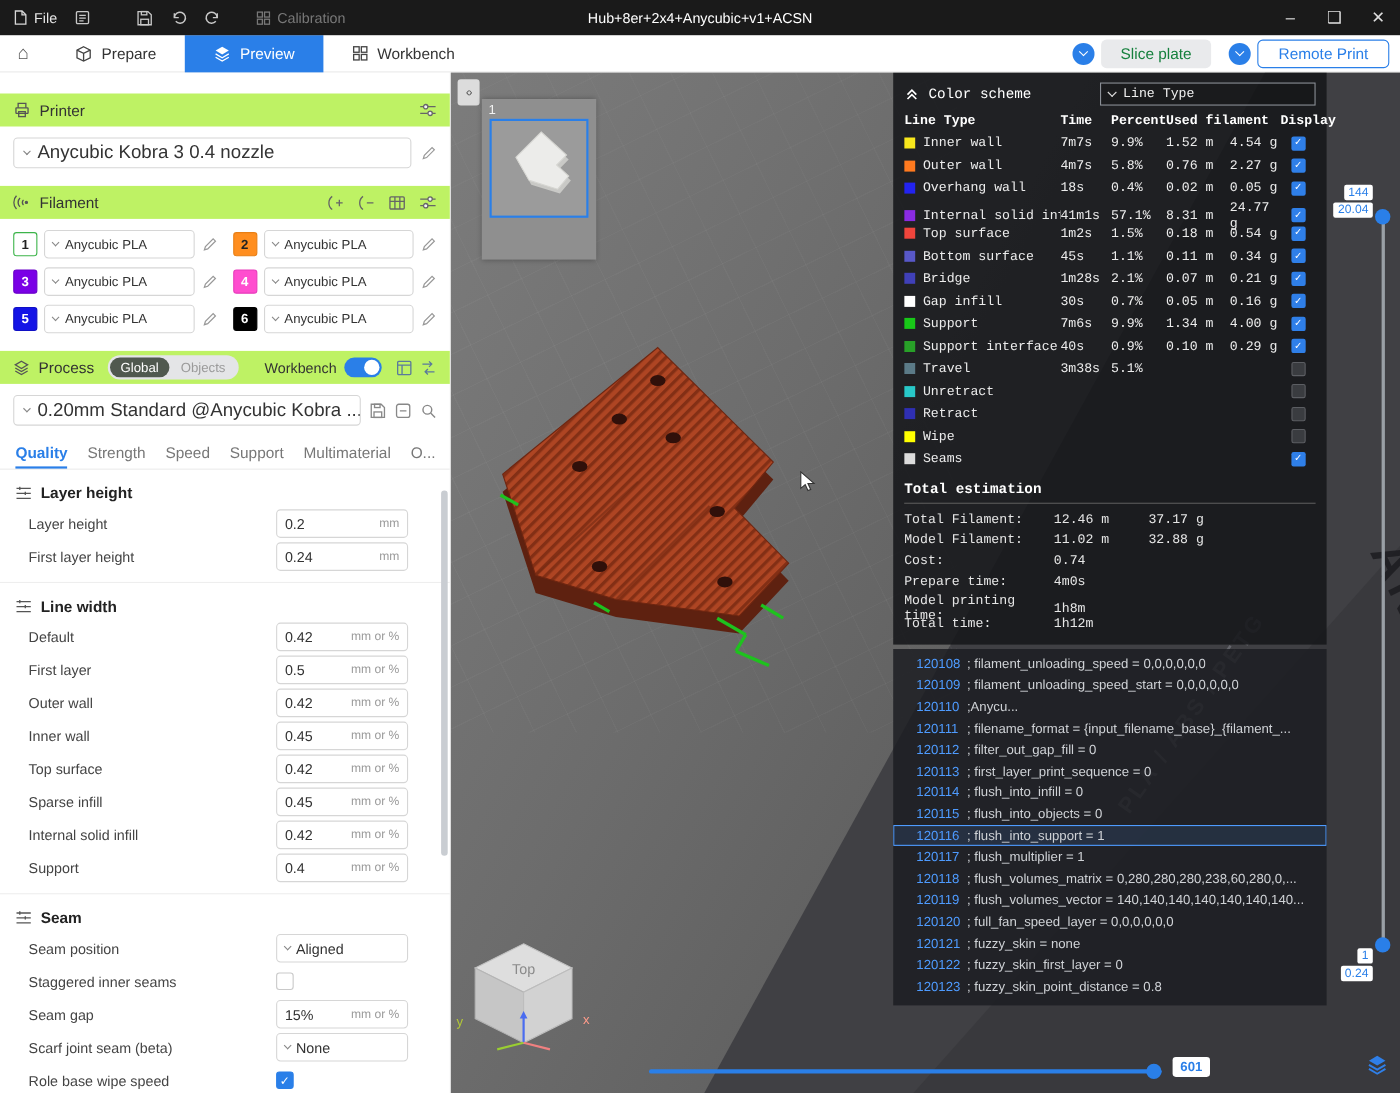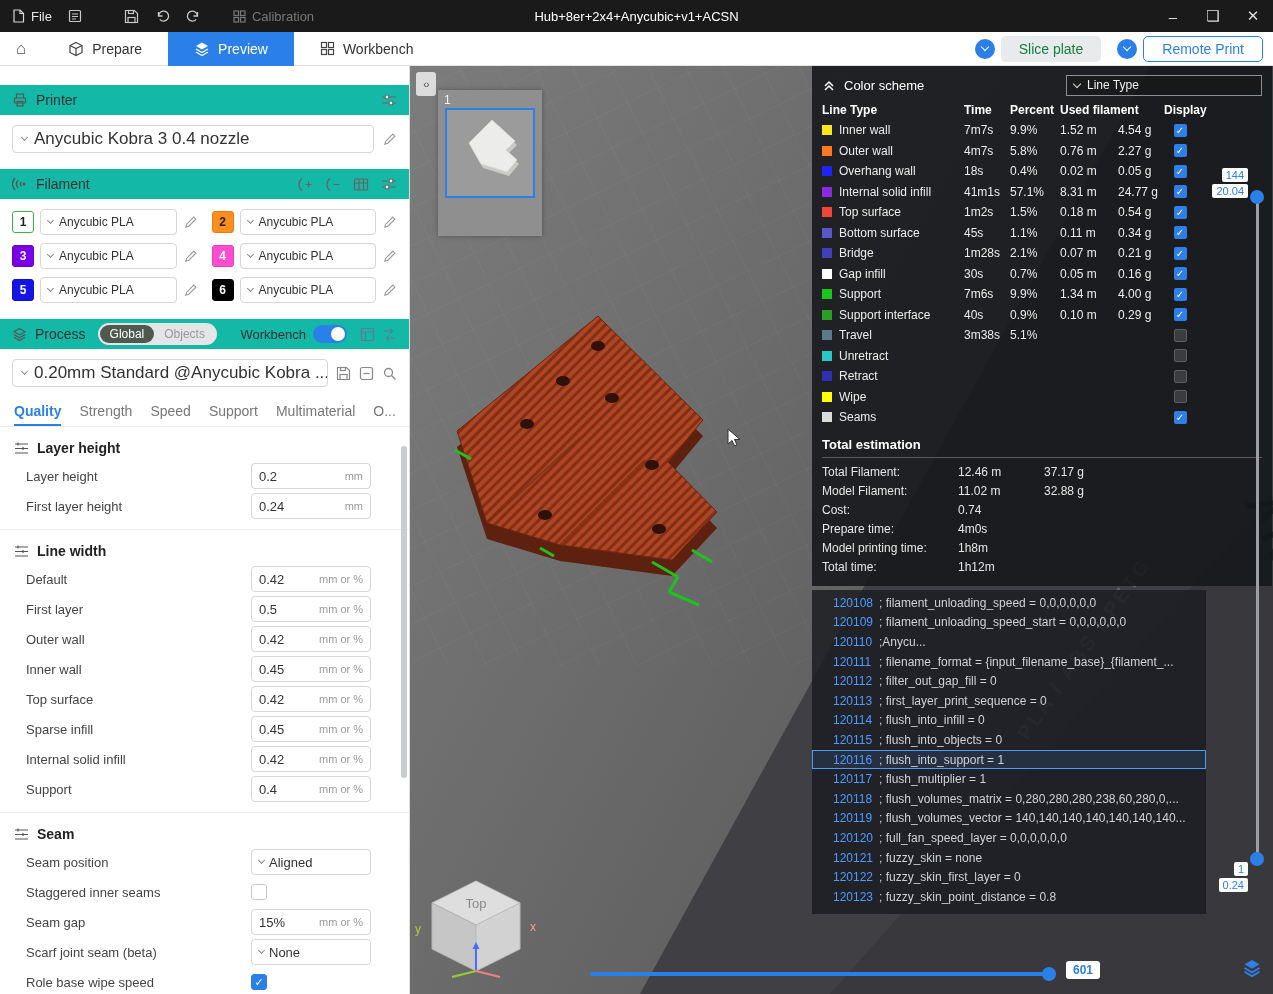--- a/index.html
+++ b/index.html
@@ -25,21 +25,21 @@
   .split { display:flex; align-items:center; gap:6px; }
   .chev { display:inline-block; width:6px; height:6px; border-right:1.6px solid currentColor; border-bottom:1.6px solid currentColor; transform:rotate(45deg); margin-top:-3px; }
   .chev.dim { color:#888; width:5px; height:5px; flex:none; }
   .chev-circle { width:20px; height:20px; border-radius:50%; background:#2A7FE8; color:#fff; display:flex; align-items:center; justify-content:center; }
   .btn { height:26px; border-radius:5px; font-size:14px; display:flex; align-items:center; padding:0 18px; border:none; font-family:inherit; }
   .btn.gray { background:#e9eaec; color:#15803d; }
   .btn.outline { background:#fff; border:1px solid #2A7FE8; color:#2A7FE8; }
 
   
   .left-panel { position:absolute; top:66px; left:0; width:410px; bottom:0; background:#fff; border-right:1px solid #ddd; overflow:hidden; }
-  .strip { height:30px; background:#14b8a6; display:flex; align-items:center; padding:0 12px; gap:8px; margin-top:16px; }
+  .strip { height:30px; background:#bef264; display:flex; align-items:center; padding:0 12px; gap:8px; margin-top:16px; }
   .strip.first { margin-top:19px; }
   .strip-label { font-size:14px; color:#333; }
   .strip-icons { margin-left:auto; display:flex; gap:12px; align-items:center; color:#666; }
   .select-row { margin:10px 12px; display:flex; align-items:center; gap:8px; }
   .selbox { flex:1; height:28px; border:1px solid #d6d6d6; border-radius:4px; display:flex; align-items:center; padding:0 9px; gap:7px; font-size:17px; color:#333; background:#fff; overflow:hidden; white-space:nowrap; }
   .fil-grid { margin:10px 12px; display:grid; grid-template-columns:1fr 1fr; gap:8px 14px; }
   .fil-slot { display:flex; align-items:center; gap:6px; }
   .fil-swatch { width:22px; height:22px; border-radius:3px; display:flex; align-items:center; justify-content:center; font-size:12px; font-weight:bold; flex:none; }
   .fil-sel { flex:1; height:26px; border:1px solid #d6d6d6; border-radius:4px; display:flex; align-items:center; padding:0 7px; gap:6px; font-size:12px; color:#333; overflow:hidden; white-space:nowrap; }
   .proc-toggle { display:flex; background:#e4e5e7; border-radius:12px; height:22px; align-items:center; padding:2px; margin-left:4px; }
@@ -72,38 +72,38 @@
     background-image:repeating-linear-gradient(64deg,rgba(255,255,255,.06) 0 1px,transparent 1px 34px),
                      repeating-linear-gradient(-26deg,rgba(255,255,255,.06) 0 1px,transparent 1px 34px); }
   .plate-brand { position:absolute; left:808px; top:468px; transform:rotate(64deg); font-size:44px; font-weight:bold; color:rgba(28,28,32,.85); letter-spacing:4px; z-index:1; }
   .plate-materials { position:absolute; left:612px; top:660px; transform:rotate(-55deg); transform-origin:left center; font-size:20px; font-weight:bold; letter-spacing:3px; color:rgba(200,205,215,.28); z-index:1; white-space:nowrap; }
   .collapse-btn { position:absolute; left:6px; top:6px; width:20px; height:24px; background:#dcdcdc; border-radius:3px; color:#555; font-size:11px; display:flex; align-items:center; justify-content:center; z-index:3; letter-spacing:-1px; }
   .plate-thumb { position:absolute; left:28px; top:24px; width:104px; height:146px; background:#8f8f8f; z-index:3; box-shadow:0 0 5px rgba(0,0,0,.3); }
   .thumb-num { position:absolute; left:6px; top:3px; color:#f2f2f2; font-size:12px; }
   .thumb-img { position:absolute; left:7px; top:18px; width:90px; height:90px; border:2px solid #2A7FE8; background:#9b9b9b; }
   .model-svg { position:absolute; left:30px; top:244px; width:320px; height:300px; z-index:2; }
   .cursor-svg { position:absolute; left:316px; top:362px; z-index:8; }
-  .navcube { position:absolute; left:14px; top:809px; width:104px; height:104px; z-index:3; }
+  .navcube { position:absolute; left:14px; top:786px; width:104px; height:104px; z-index:3; }
   .axis-label { position:absolute; font-size:12px; z-index:3; }
   .axis-y { left:5px; top:856px; color:#b4c936; }
   .axis-x { left:120px; top:854px; color:#ff9b8a; }
   .hslider { position:absolute; left:180px; top:901px; width:466px; height:14px; z-index:6; }
   .hslider .track { position:absolute; top:5px; left:0; right:0; height:4px; border-radius:2px; background:#2A7FE8; }
   .hslider .handle { position:absolute; right:0; top:0; width:14px; height:14px; border-radius:50%; background:#2A7FE8; }
   .hslider-value { position:absolute; left:656px; top:895px; background:#fff; color:#2A7FE8; font-size:12px; font-weight:bold; padding:2px 7px; border-radius:3px; z-index:6; }
   .vslider-track { position:absolute; left:846px; top:128px; width:3px; height:668px; background:#9aa0a6; z-index:6; }
   .vhandle { position:absolute; left:840px; width:14px; height:14px; border-radius:50%; background:#2A7FE8; z-index:7; }
   .vhandle.top { top:124px; } .vhandle.bottom { top:786px; }
   .vlabel { position:absolute; right:25px; z-index:6; display:flex; flex-direction:column; align-items:flex-end; gap:2px; }
   .vlabel.top { top:102px; } .vlabel.bottom { top:796px; }
   .vlabel span { background:#fff; color:#2A7FE8; font-size:11px; padding:1px 4px; border-radius:2px; }
   .layers-btn { position:absolute; left:832px; top:892px; z-index:6; }
 
   
-  .cs-panel { position:absolute; left:402px; top:0; width:460px; height:520px; background:rgba(22,23,26,.88); z-index:5; color:#e8e8e8; padding:6px 10px; }
+  .cs-panel { position:absolute; left:402px; top:0; width:394px; height:520px; background:rgba(22,23,26,.88); z-index:5; color:#e8e8e8; padding:6px 10px;font-family:Liberation Mono, monospace; }
   .cs-head { display:flex; align-items:center; gap:8px; height:26px; }
   .cs-title { font-size:13px; color:#fff; }
   .cs-select { margin-left:auto; width:196px; height:21px; border:1px solid #8a8f96; display:flex; align-items:center; gap:7px; padding:0 7px; font-size:12px; color:#f0f0f0; background:rgba(10,10,10,.25); }
   .lt-header, .lt-row { display:grid; grid-template-columns:142px 46px 50px 58px 46px 32px; align-items:center; }
   .lt-header { height:20px; font-weight:bold; font-size:12px; color:#fff; margin-top:2px; }
   .lt-header .uf { grid-column:4 / 6; }
   .lt-row { height:20.5px; font-size:12px; color:#ececec; }
   .lt-name { display:flex; align-items:center; gap:7px; overflow:hidden; white-space:nowrap; }
   .swatch { width:10px; height:10px; display:inline-block; flex:none; }
   .cbd { width:13px; height:13px; border-radius:2px; display:flex; align-items:center; justify-content:center; font-size:10px; justify-self:center; }

